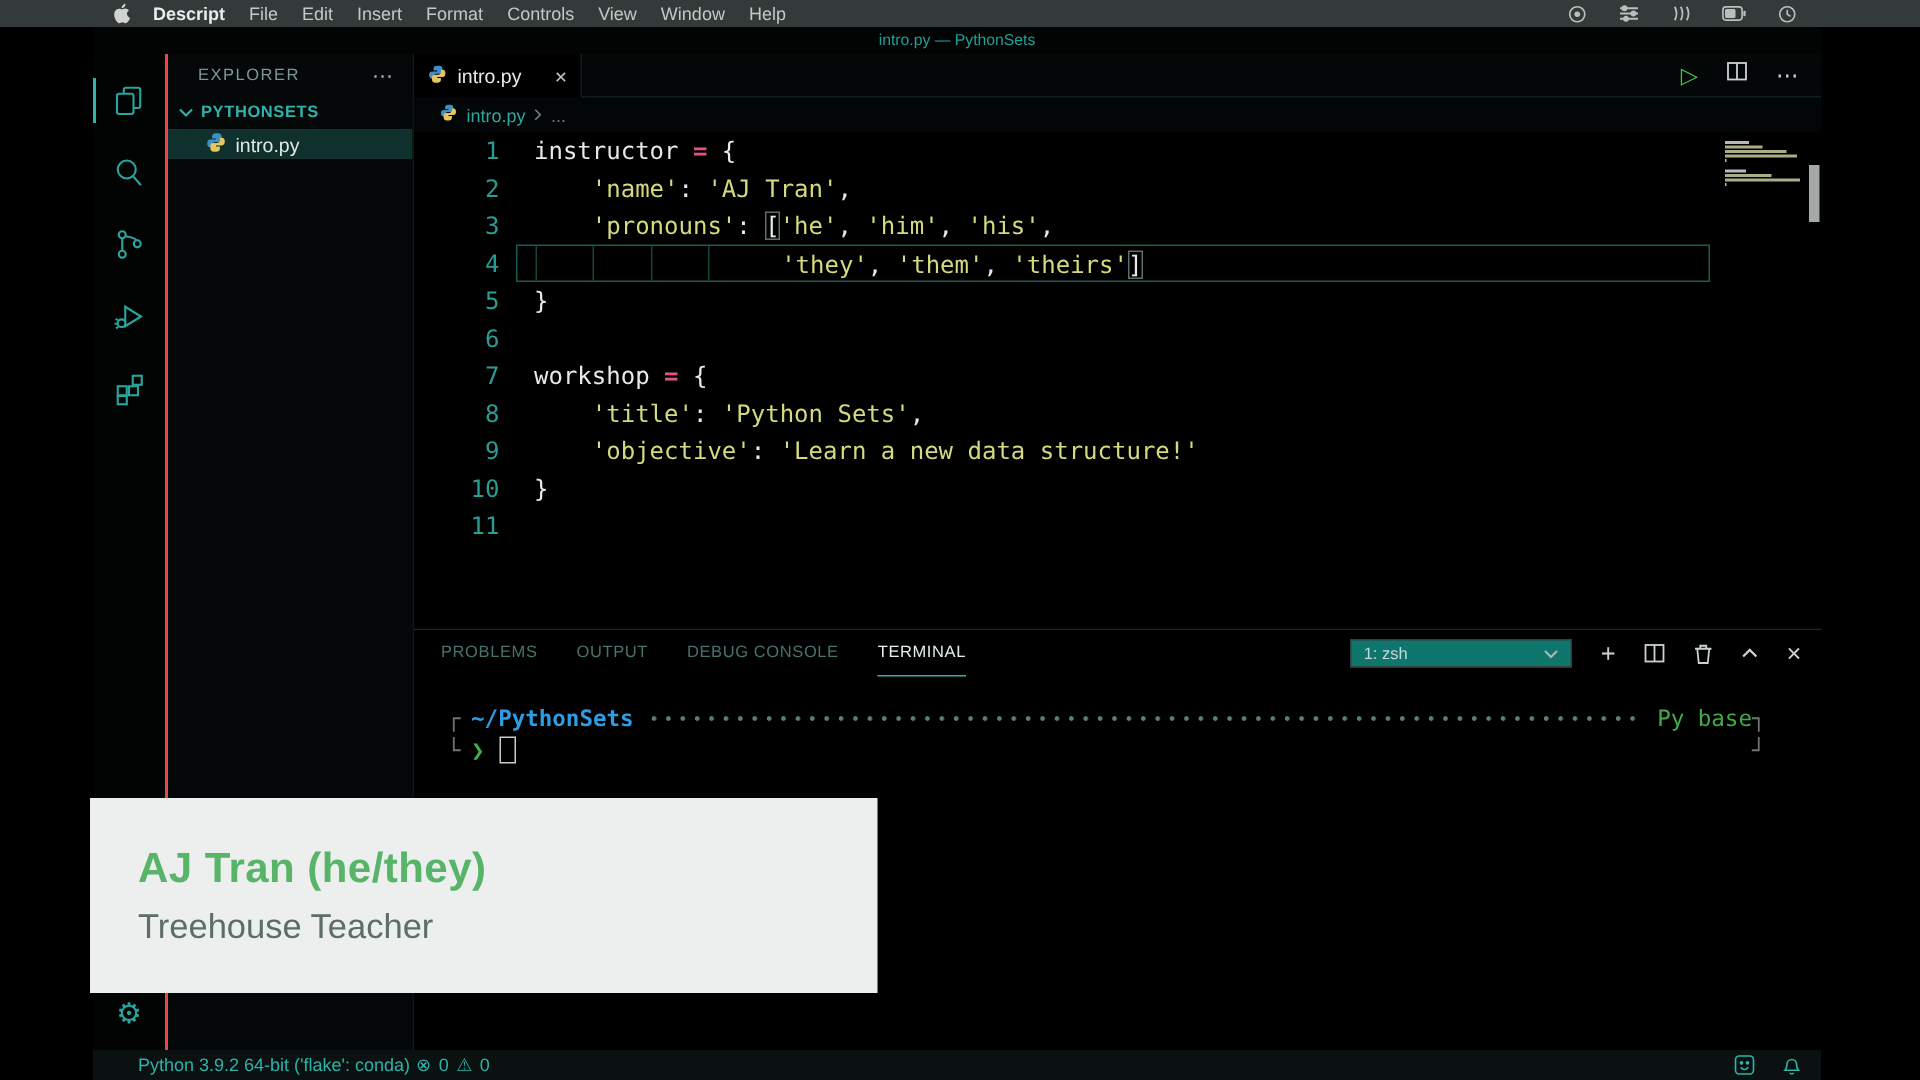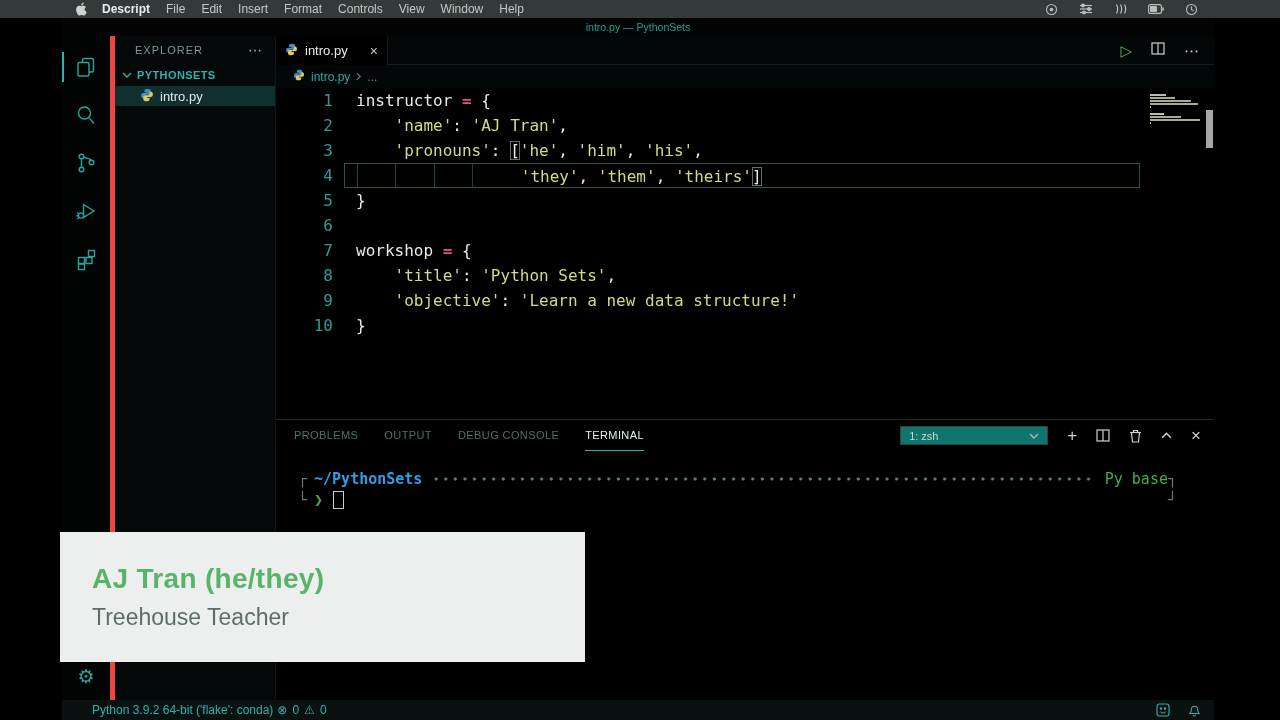--- a/index.html
+++ b/index.html
@@ -21,21 +21,21 @@
 
   
   .activitybar{width:48px;background:#020404;display:flex;flex-direction:column;align-items:center;padding-top:7px;box-sizing:border-box;}
   .ab-item{width:48px;height:48px;display:flex;align-items:center;justify-content:center;color:#2aa59e;position:relative;}
   .ab-item.active::before{content:'';position:absolute;left:0;top:9px;bottom:9px;width:2px;background:#2fb3ab;}
   .ab-item svg{display:block;}
   .ab-spacer{flex:1;}
   .ab-settings{margin-bottom:12px;font-size:19px;color:#2aa59e;width:48px;text-align:center;}
 
   
-  .sidebar{width:165px;background:#040808;display:flex;flex-direction:column;border-left:5px solid #ef4444;box-sizing:border-box;}
+  .sidebar{width:165px;background:#040808;display:flex;flex-direction:column;border-left:2px solid #ef4444;box-sizing:border-box;}
   .sb-header{height:28px;display:flex;align-items:center;padding:0 12px 0 20px;color:#7e9792;font-size:11px;letter-spacing:1px;}
   .sb-more{margin-left:auto;color:#a3b4b0;font-size:14px;}
   .sb-section{height:22px;display:flex;align-items:center;color:#2fb3ab;font-weight:bold;font-size:11px;letter-spacing:.4px;padding-left:7px;gap:5px;}
   .sb-file{height:20px;display:flex;align-items:center;gap:6px;padding-left:25px;background:#10302d;color:#e2e8e6;font-size:13px;}
   .sb-fill{flex:1;}
   .sb-outline{height:25px;border-top:1px solid #122220;display:flex;align-items:center;gap:6px;padding-left:9px;color:#2fb3ab;font-weight:bold;font-size:11px;letter-spacing:.4px;}
   .chev{stroke:currentColor;fill:none;stroke-width:1.4;display:block;}
 
   
   .editor-col{flex:1;display:flex;flex-direction:column;min-width:0;border-left:1px solid #0c1817;box-sizing:border-box;}
@@ -319,20 +319,24 @@
               <span class="code"><span class="tk tk-p">    </span><span class="tk tk-s">'title'</span><span class="tk tk-p">: </span><span class="tk tk-s">'Python Sets'</span><span class="tk tk-p">,</span></span>
             </div>
             <div class="code-line">
               <span class="ln">9</span>
               <span class="code"><span class="tk tk-p">    </span><span class="tk tk-s">'objective'</span><span class="tk tk-p">: </span><span class="tk tk-s">'Learn a new data structure!'</span></span>
             </div>
             <div class="code-line">
               <span class="ln">10</span>
               <span class="code"><span class="tk tk-p">}</span></span>
             </div>
+            <div class="code-line">
+              <span class="ln">11</span>
+              <span class="code"></span>
+            </div>
           </div>
         <div class="minimap">
             <div class="mm-line" style="width: 16px;"></div>
             <div class="mm-line" style="width: 25px; background: rgb(169, 172, 133);"></div>
             <div class="mm-line" style="width: 41px; background: rgb(169, 172, 133);"></div>
             <div class="mm-line" style="width: 48px; background: rgb(169, 172, 133);"></div>
             <div class="mm-line" style="width: 1px;"></div>
             <div class="mm-line" style="width: 0px; height: 3px; background: transparent;"></div>
             <div class="mm-line" style="width: 14px;"></div>
             <div class="mm-line" style="width: 31px; background: rgb(169, 172, 133);"></div>

